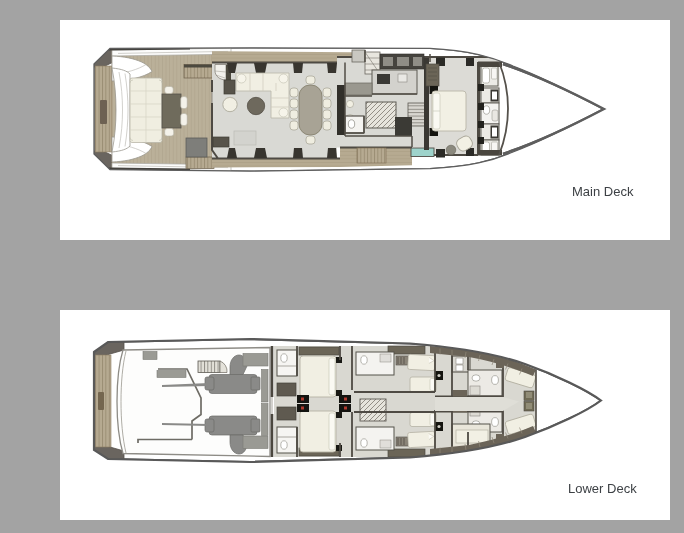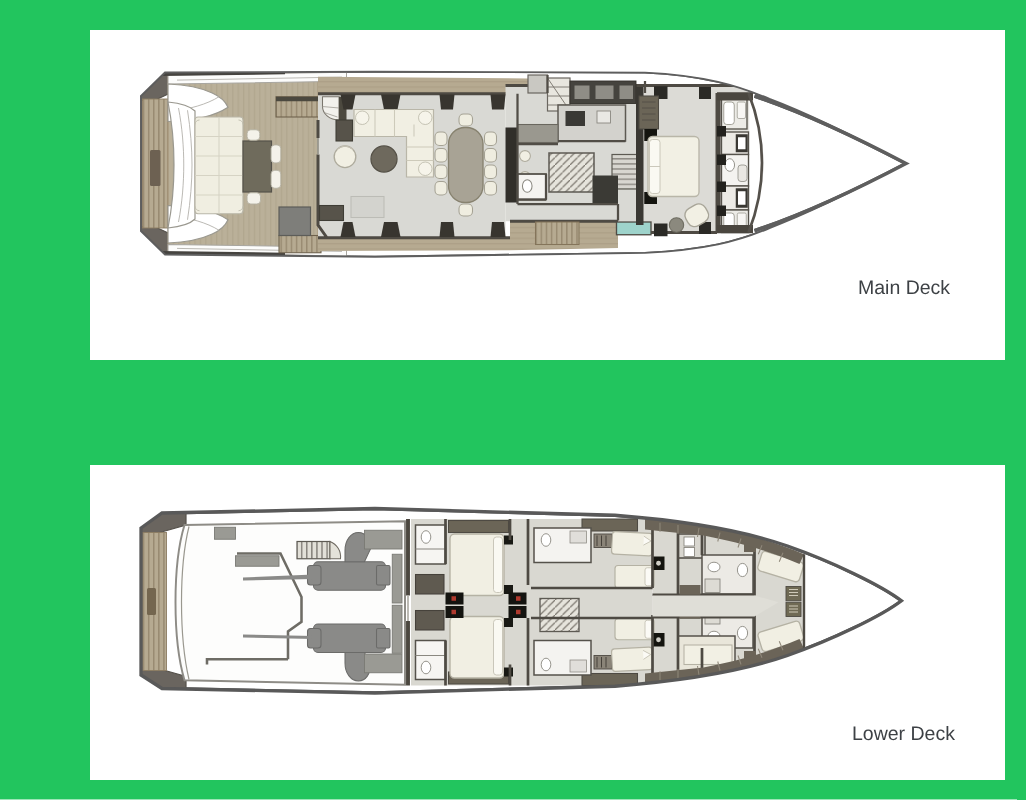--- a/index.html
+++ b/index.html
@@ -1,16 +1,16 @@
 <!DOCTYPE html>
 <html><head>
 <meta charset="utf-8">
 <style>
 html,body{margin:0;padding:0;background:#ffffff;}
-#page{position:relative;width:684px;height:533px;background:#22c55e;overflow:hidden;
+#page{position:relative;width:684px;height:533px;background:#a3a3a3;overflow:hidden;
 font-family:"Liberation Sans", sans-serif;}
 </style>
 </head>
 <body>
 <div id="page">
 <svg width="684" height="533" viewBox="0 0 684 533">
 <defs>
 <pattern id="planks" width="200" height="3.6" patternUnits="userSpaceOnUse">
   <rect width="200" height="3.6" fill="#b6aa91"></rect>
   <path d="M0,0.5 H200" stroke="#a79a80" stroke-width="0.55"></path>

